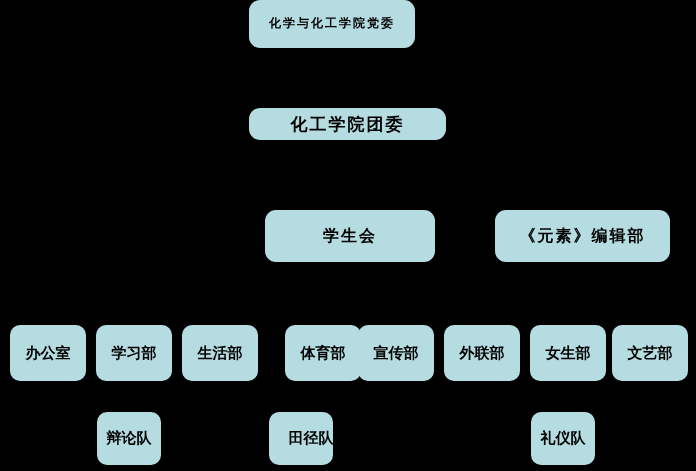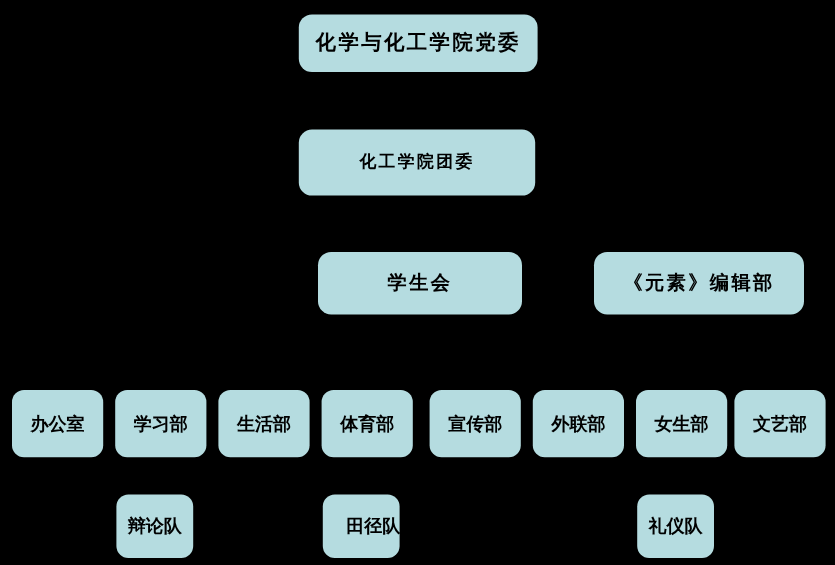--- a/index.html
+++ b/index.html
@@ -30,33 +30,33 @@
     align-items: center;
     justify-content: center;
     text-align: center;
     letter-spacing: 1px;
     line-height: 1.1;
     white-space: nowrap;
   }
   
   .level-1 {
     left: 249px;
-    top: 12px;
-    width: 199px;
+    top: 0;
+    width: 166px;
     height: 48px;
-    font-size: 17px;
+    font-size: 12px;
     letter-spacing: 2px;
   }
   
   .level-2 {
     left: 249px;
     top: 108px;
     width: 197px;
-    height: 55px;
-    font-size: 14px;
+    height: 32px;
+    font-size: 17px;
     letter-spacing: 2px;
   }
   
   .level-3 {
     top: 210px;
     height: 52px;
     font-size: 16px;
     letter-spacing: 2px;
   }
   .l3-c0 { left: 30px;  width: 166px; }
@@ -67,21 +67,21 @@
     top: 325px;
     height: 56px;
     width: 76px;
     font-size: 15px;
     letter-spacing: 0px;
     border-radius: 10px;
   }
   .l4-c0 { left: 10px;  }
   .l4-c1 { left: 96px;  }
   .l4-c2 { left: 182px; }
-  .l4-c3 { left: 268px; text-align: right; }
+  .l4-c3 { left: 285px; text-align: right; }
   .l4-c4 { left: 358px; }
   .l4-c5 { left: 444px; }
   .l4-c6 { left: 530px; }
   .l4-c7 { left: 612px; }
   
   .level-5 {
     top: 412px;
     height: 53px;
     width: 64px;
     font-size: 15px;

